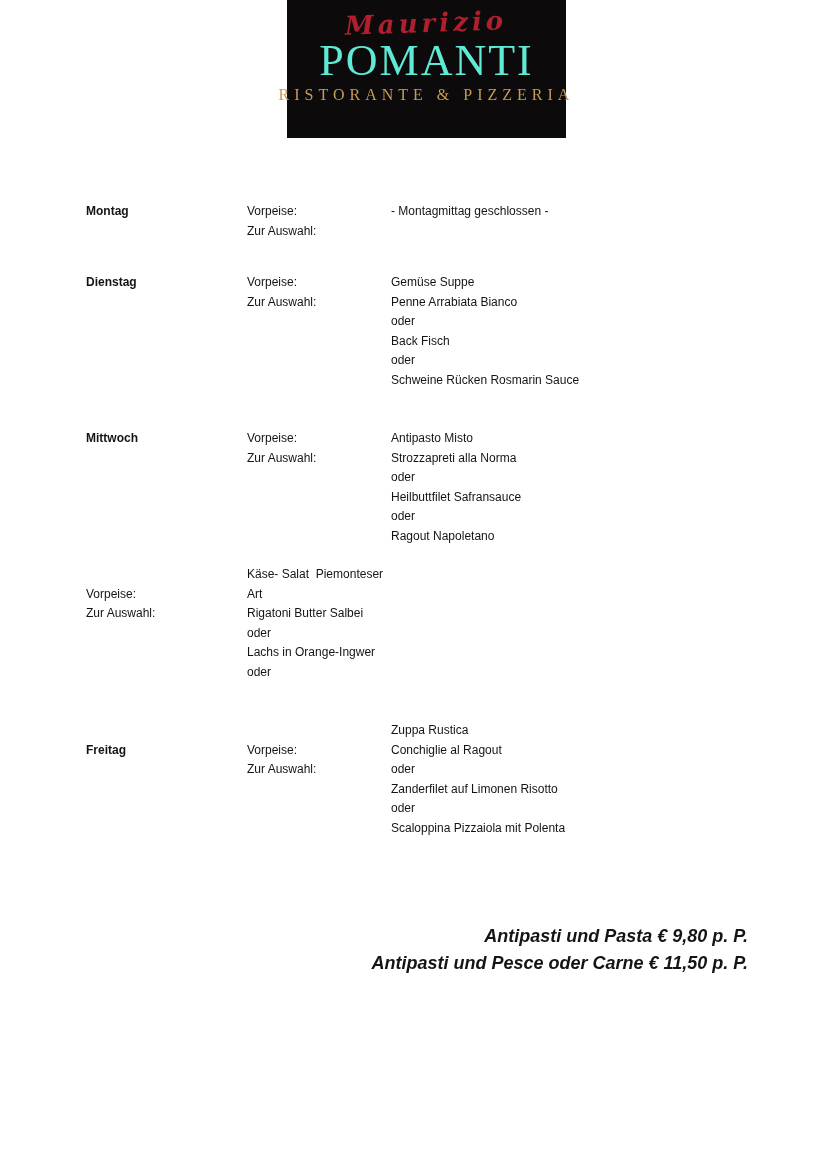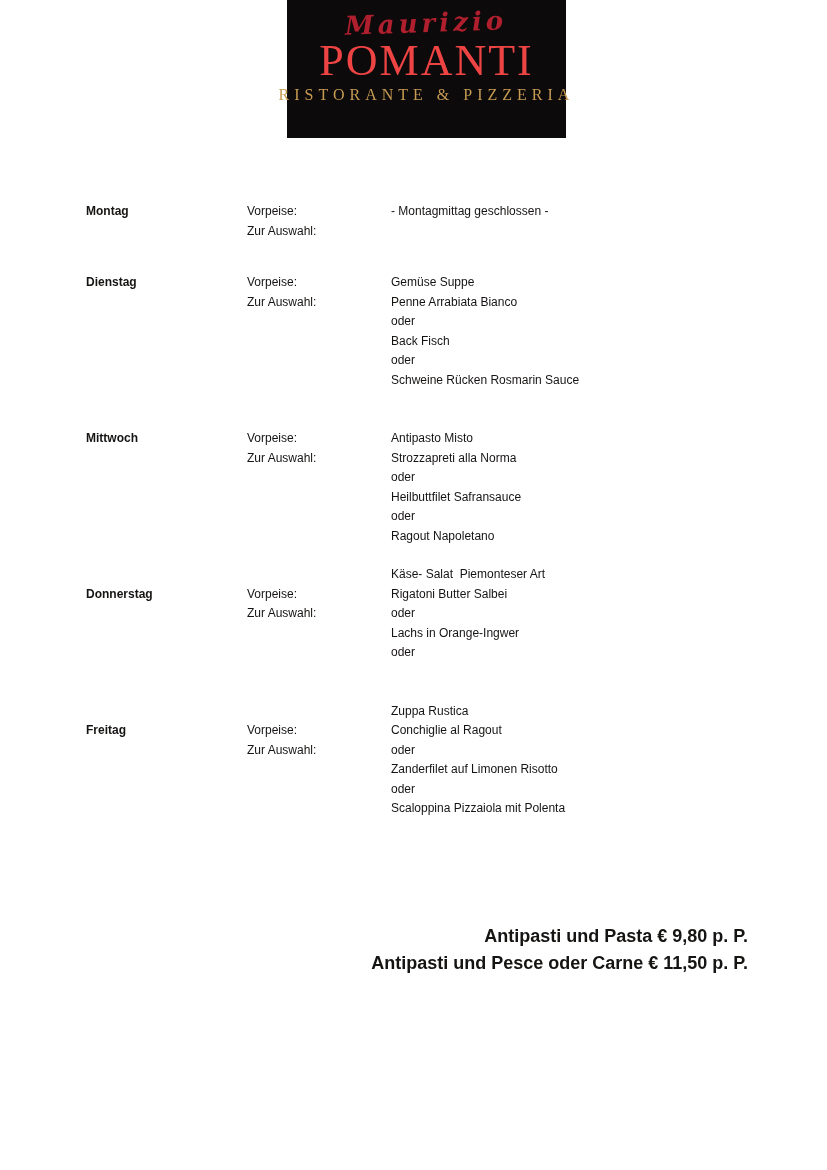--- a/index.html
+++ b/index.html
@@ -29,21 +29,21 @@
     font-style: italic;
     font-weight: bold;
     color: #b01f2e;
     font-size: 26px;
     line-height: 30px;
     letter-spacing: 4px;
     transform: rotate(-2deg);
   }
   .logo-name {
     font-family: "Liberation Serif", serif;
-    color: #ef4444;
+    color: #5eead4;
     font-size: 44px;
     line-height: 46px;
     letter-spacing: 2px;
     font-weight: normal;
   }
   .logo-sub {
     margin-top: 4px;
     font-family: "Liberation Serif", serif;
     color: #c69b52;
     font-size: 16px;
@@ -77,20 +77,21 @@
 
   
   .footer {
     position: absolute;
     right: 79px; top: 923px;
     text-align: right;
     font-weight: bold;
     font-size: 18px;
     line-height: 26.5px;
     white-space: nowrap;
+    font-style: italic;
   }
 </style>
 </head>
 <body>
 
 <div class="logo-box">
   <div class="logo-script">Maurizio</div>
   <div class="logo-name">POMANTI</div>
   <div class="logo-sub">RISTORANTE &amp; PIZZERIA</div>
 </div>
@@ -140,23 +141,20 @@
       <div>Antipasto Misto</div>
       <div>Strozzapreti alla Norma</div>
       <div>oder</div>
       <div>Heilbuttfilet Safransauce</div>
       <div>oder</div>
       <div>Ragout Napoletano</div>
     </div>
   </div>
 
   <div class="section offset sec-donnerstag">
-    <div class="day-col">
-      <div class="day">Donnerstag</div>
-    </div>
     <div class="labels label-col">
       <div>Vorpeise:</div>
       <div>Zur Auswahl:</div>
     </div>
     <div class="items">
       <div>Käse- Salat  Piemonteser Art</div>
       <div>Rigatoni Butter Salbei</div>
       <div>oder</div>
       <div>Lachs in Orange-Ingwer</div>
       <div>oder</div>

